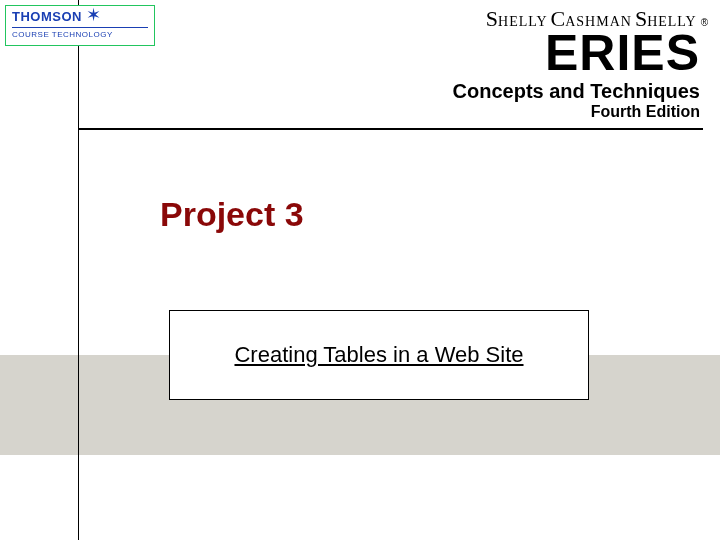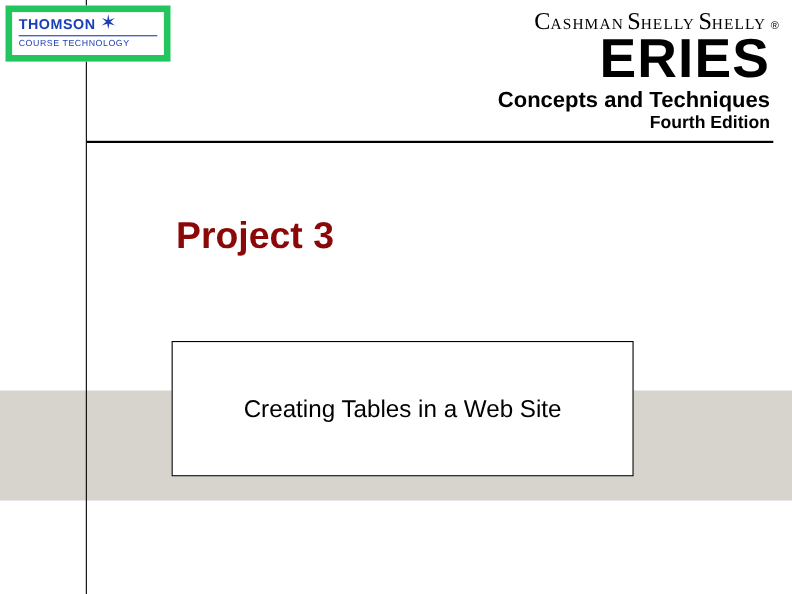--- a/index.html
+++ b/index.html
@@ -25,21 +25,21 @@
     top: 355px;
     width: 720px;
     height: 100px;
     background: #d6d4cd;
   }
   .thomson-box {
     position: absolute;
     left: 5px;
     top: 5px;
     width: 150px;
-    border: 6px solid #22c55e;
+    border: 1px solid #22c55e;
     background: #fff;
     padding: 3px 6px 6px 6px;
     z-index: 3;
   }
   .thomson-row {
     display: flex;
     align-items: center;
     gap: 4px;
   }
   .thomson-word {
@@ -133,30 +133,31 @@
     left: 160px;
     top: 195px;
     font-family: Verdana, sans-serif;
     font-weight: 900;
     font-size: 34px;
     color: #8a0808;
     z-index: 2;
   }
   .subtitle-box {
     position: absolute;
-    left: 156px;
+    left: 169px;
     top: 310px;
     width: 420px;
-    height: 123px;
+    height: 90px;
     border: 1px solid #000;
     background: #fff;
     display: flex;
     align-items: center;
     justify-content: center;
     z-index: 3;
+    text-decoration: underline;
   }
   .subtitle-text {
     font-family: Arial, Helvetica, sans-serif;
     font-size: 22px;
     color: #000;
   }
 </style>
 </head>
 <body>
 
@@ -166,22 +167,22 @@
 <div class="thomson-box">
   <div class="thomson-row">
     <span class="thomson-word">THOMSON</span>
     <span class="star">✶</span>
   </div>
   <hr class="thomson-rule">
   <div class="course-tech">COURSE TECHNOLOGY</div>
 </div>
 
 <div class="series-logo">
+  <span><span class="series-cap">S</span><span class="series-small">HELLY</span></span>
   <span><span class="series-cap">C</span><span class="series-small">ASHMAN</span></span>
-  <span><span class="series-cap">S</span><span class="series-small">HELLY</span></span>
   <span><span class="series-cap">S</span><span class="series-small">HELLY</span></span>
   <span class="series-reg">®</span>
 </div>
 
 <div class="title-block">
   <div class="title-main">ERIES</div>
   <div class="title-sub">Concepts and Techniques</div>
   <div class="title-edition">Fourth Edition</div>
 </div>
 

